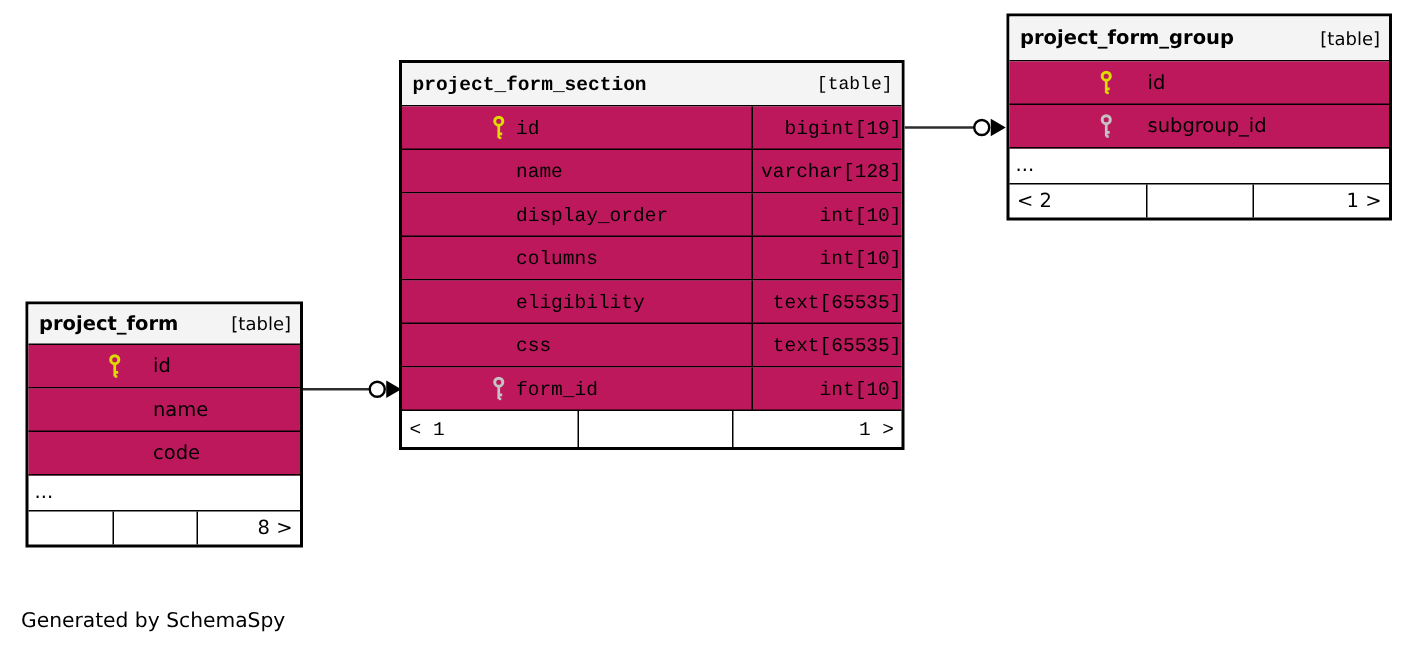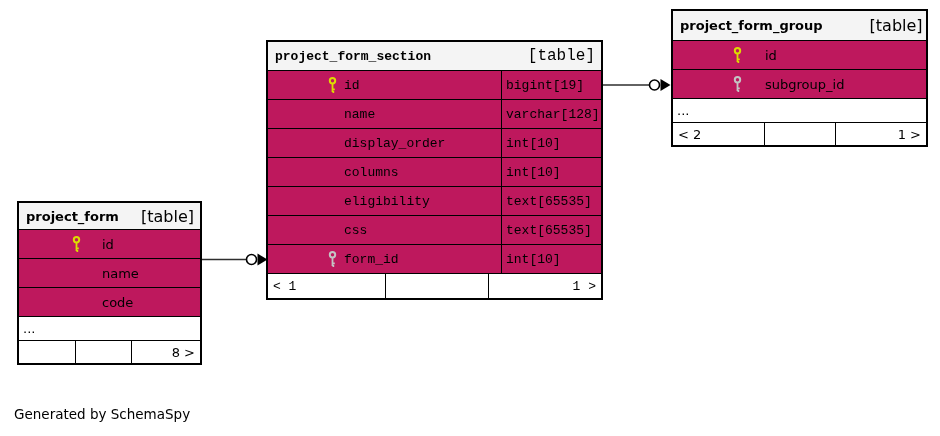--- a/index.html
+++ b/index.html
@@ -12,27 +12,27 @@
 
   .db-table {
     position:absolute; background:#ffffff; border:2px solid #000000;
     font-size:13px; cursor:pointer;
   }
   .tbl-header {
     display:flex; justify-content:space-between; align-items:center;
     background:#f4f4f4; border-bottom:1px solid #000;
     padding:0 6px 0 7px; font-weight:bold; white-space:nowrap;
   }
-  .tbl-badge { font-weight:normal; font-size:16px; margin-left:10px; }
+  .tbl-badge { font-weight:normal; font-size:12px; margin-left:10px; }
   .tbl-row { display:flex; align-items:stretch; border-bottom:1px solid #000; height:29px; background:#be185d;padding-left:48px; }
   .cell-name { flex:1 1 auto; display:flex; align-items:center; overflow:hidden; white-space:nowrap; }
   .key-slot { display:flex; align-items:center; flex:0 0 auto; }
   .cell-type {
     flex:0 0 100px; border-left:1px solid #000; display:flex; align-items:center;
-    padding-left:4px; white-space:nowrap;
+    padding-left:4px; white-space:nowrap;justify-content:flex-end;
   }
   .ellipsis-row { display:flex; align-items:center; border-bottom:1px solid #000; height:24px; padding-left:4px; }
   .tbl-footer { display:flex; align-items:stretch; }
   .tbl-footer .fcell { display:flex; align-items:center; padding:0 5px; overflow:hidden; white-space:nowrap; }
   .tbl-footer .fcell + .fcell { border-left:1px solid #000; }
   .fc-right { justify-content:flex-end; }
 
   
   .t-form   { left:17px;  top:201px; width:185px; }
   .t-form   .tbl-header { height:27px; font-size:13px; }

